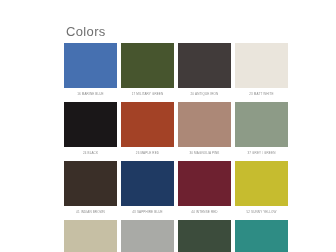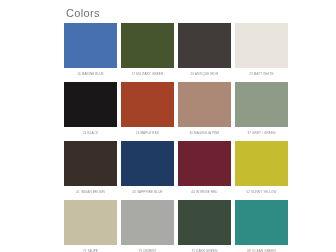--- a/index.html
+++ b/index.html
@@ -21,24 +21,24 @@
     box-sizing: border-box;
   }
   .content {
     position: absolute;
     left: 64px;
     top: 0;
     width: 224px;
     height: 252px;
   }
   .page-title {
-    font-size: 11px;
+    font-size: 13px;
     color: #6f6f6f;
     letter-spacing: 0.35px;
-    padding-top: 7px;
+    padding-top: 24px;
     padding-left: 2px;
     font-weight: 400;
   }
   .swatch-grid {
     display: grid;
     grid-template-columns: repeat(4, 1fr);
     grid-template-rows: repeat(4, 1fr);
     column-gap: 4px;
     row-gap: 0px;
     margin-top: 4px;

